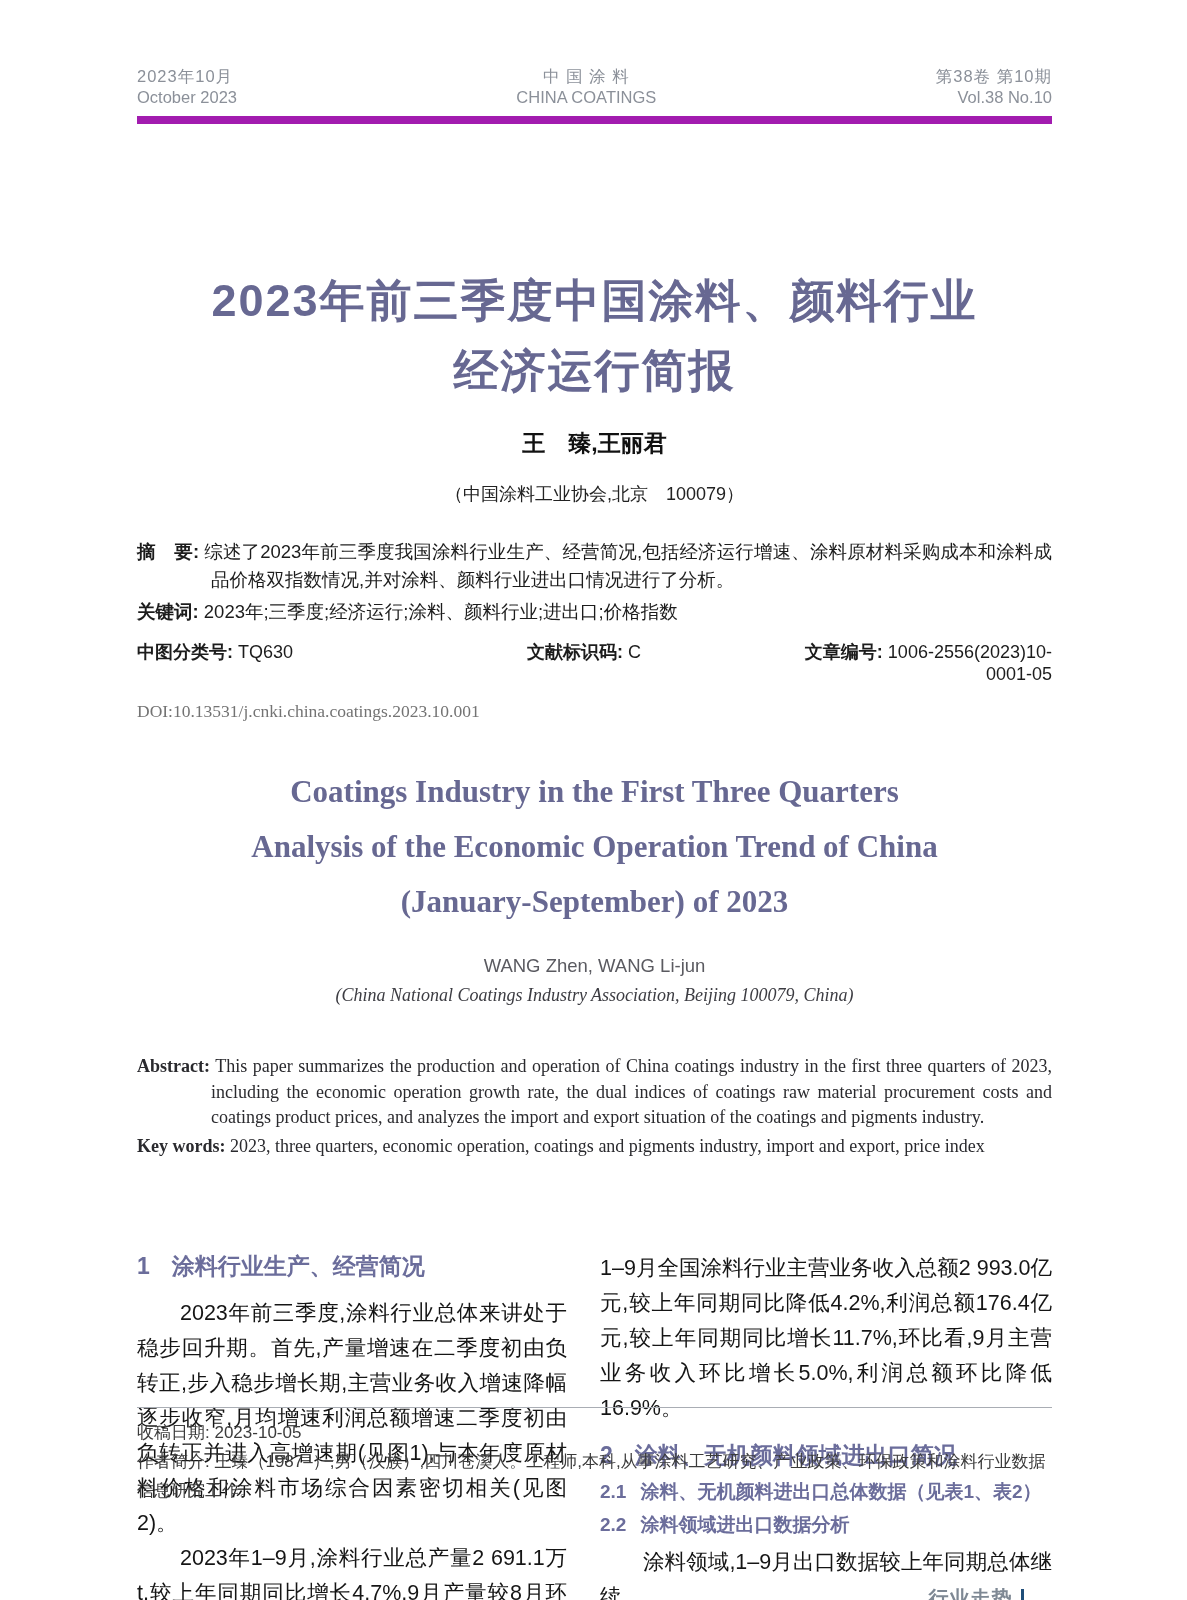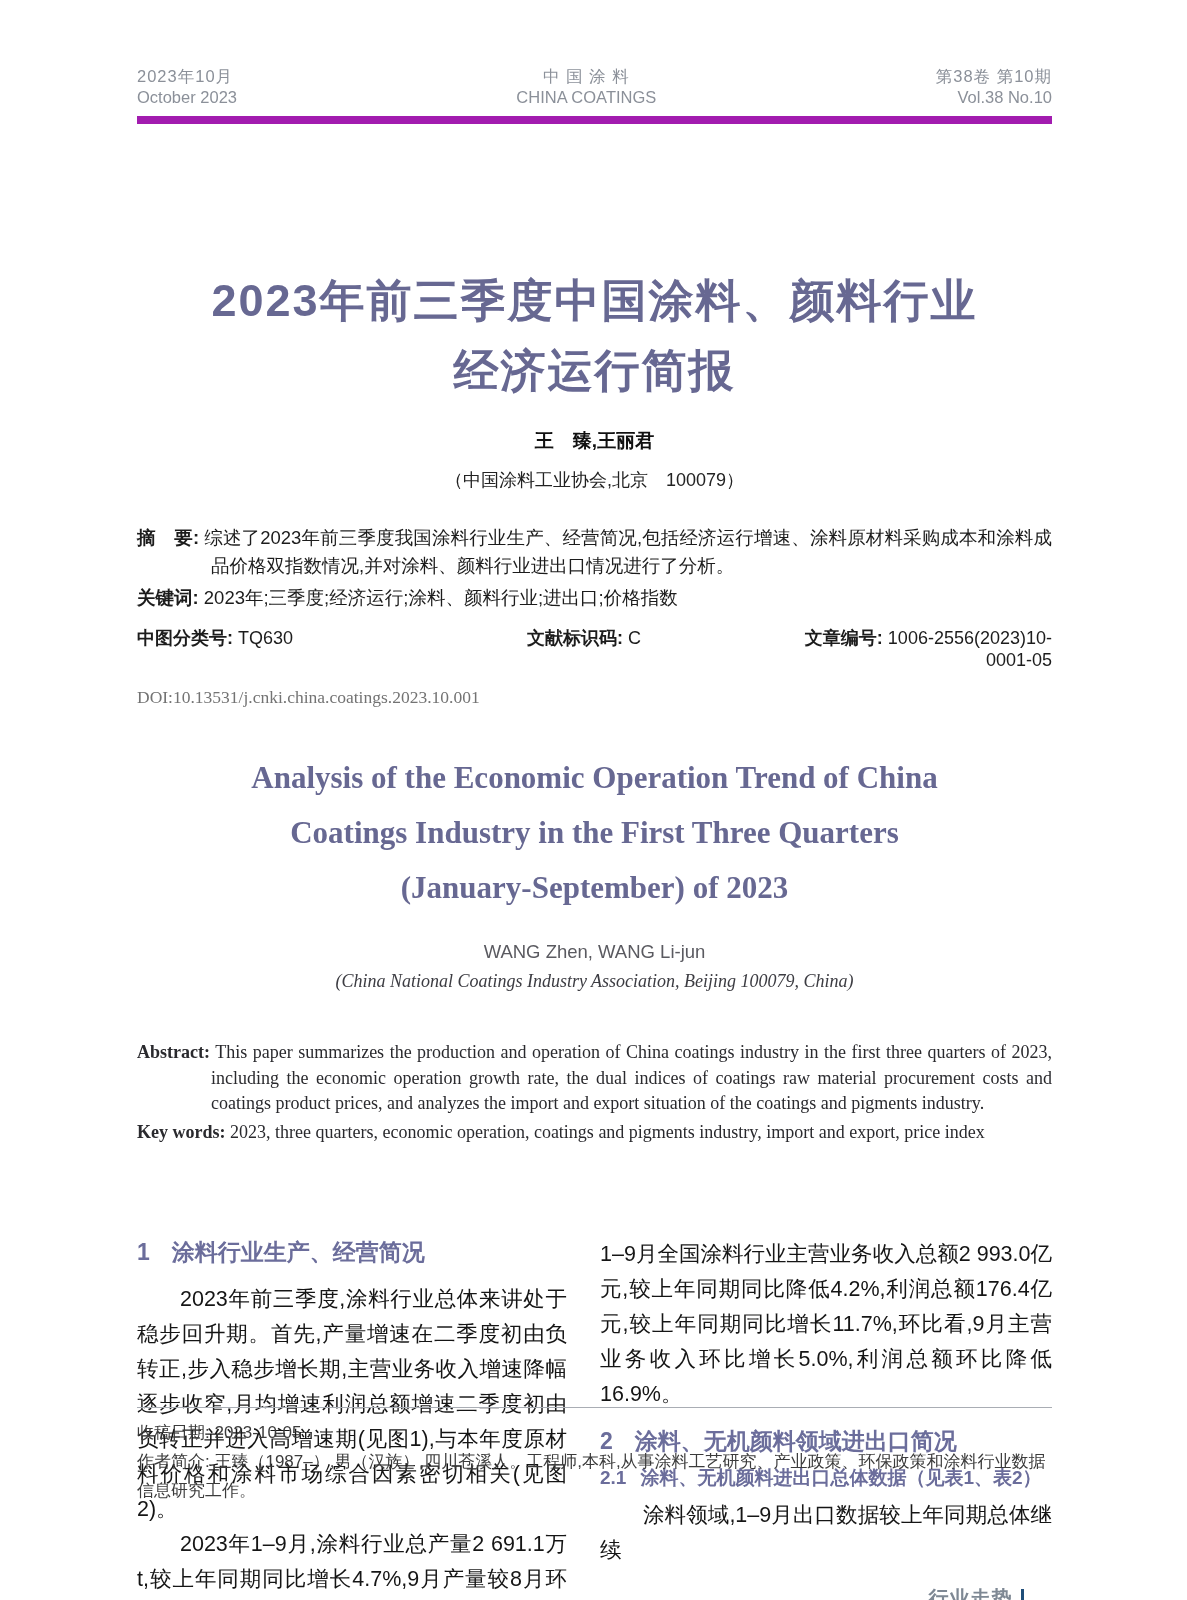--- a/index.html
+++ b/index.html
@@ -31,24 +31,24 @@
     margin-top: 142px;
     text-align: center;
     color: #676892;
     font-weight: bold;
     font-size: 45px;
     line-height: 70px;
     letter-spacing: 2px;
   }
   .authors-cn {
     margin-top: 22px; text-align: center;
-    font-size: 19px; font-weight: bold; color: #111;
+    font-size: 23px; font-weight: bold; color: #111;
   }
   .affil-cn {
-    margin-top: 14px; text-align: center;
+    margin-top: 23px; text-align: center;
     font-size: 18px; color: #222;
   }
   
   .abs-cn {
     margin-top: 32px;
     font-size: 18.5px; line-height: 28px;
     text-align: justify;
     padding-left: 74px; text-indent: -74px;
   }
   .abs-cn b, .kw-cn b { font-weight: bold; }
@@ -176,40 +176,41 @@
   <div class="kw-cn"><b>关键词:</b> <span>2023年;三季度;经济运行;涂料、颜料行业;进出口;价格指数</span></div>
 
   <div class="meta-row">
     <div class="m1"><b>中图分类号:</b> <span>TQ630</span></div>
     <div class="m2"><b>文献标识码:</b> <span>C</span></div>
     <div class="m3"><b>文章编号:</b> <span>1006-2556(2023)10-0001-05</span></div>
   </div>
   <div class="doi">DOI:10.13531/j.cnki.china.coatings.2023.10.001</div>
 
   <div class="title-en">
+    <div>Coatings Industry in the First Three Quarters</div>
     <div>Analysis of the Economic Operation Trend of China</div>
-    <div>Coatings Industry in the First Three Quarters</div>
     <div>(January-September) of 2023</div>
   </div>
   <div class="authors-en">WANG Zhen, WANG Li-jun</div>
   <div class="affil-en">(China National Coatings Industry Association, Beijing 100079, China)</div>
 
   <div class="abs-en"><b>Abstract:</b> <span>This paper summarizes the production and operation of China coatings industry in the first three quarters of 2023, including the economic operation growth rate, the dual indices of coatings raw material procurement costs and coatings product prices, and analyzes the import and export situation of the coatings and pigments industry.</span></div>
   <div class="kw-en"><b>Key words:</b>  <span>2023, three quarters, economic operation, coatings and pigments industry, import and export, price index</span></div>
 
   <div class="body-cols">
     <div class="col-left">
       <div class="sec-h1"><span class="num">1</span><span>涂料行业生产、经营简况</span></div>
       <div class="para indent">2023年前三季度,涂料行业总体来讲处于稳步回升期。首先,产量增速在二季度初由负转正,步入稳步增长期,主营业务收入增速降幅逐步收窄,月均增速利润总额增速二季度初由负转正并进入高增速期(见图1),与本年度原材料价格和涂料市场综合因素密切相关(见图2)。</div>
       <div class="para indent">2023年1–9月,涂料行业总产量2 691.1万t,较上年同期同比增长4.7%,9月产量较8月环比增长11.3%。</div>
     </div>
     <div class="col-right">
       <div class="para">1–9月全国涂料行业主营业务收入总额2 993.0亿元,较上年同期同比降低4.2%,利润总额176.4亿元,较上年同期同比增长11.7%,环比看,9月主营业务收入环比增长5.0%,利润总额环比降低16.9%。</div>
       <div class="sec-h1"><span class="num">2</span><span>涂料、无机颜料领域进出口简况</span></div>
       <div class="sec-h2"><span class="num">2.1</span><span>涂料、无机颜料进出口总体数据（见表1、表2）</span></div>
+      <div class="sec-h2"><span class="num">2.2</span><span>涂料领域进出口数据分析</span></div>
       <div class="para indent">涂料领域,1–9月出口数据较上年同期总体继续</div>
     </div>
   </div>
 
   <div class="footnote">
     <div>收稿日期: 2023-10-05</div>
     <div>作者简介: 王臻（1987–）,男（汉族）,四川苍溪人。工程师,本科,从事涂料工艺研究、产业政策、环保政策和涂料行业数据信息研究工作。</div>
   </div>
 
   <div class="pfooter">

